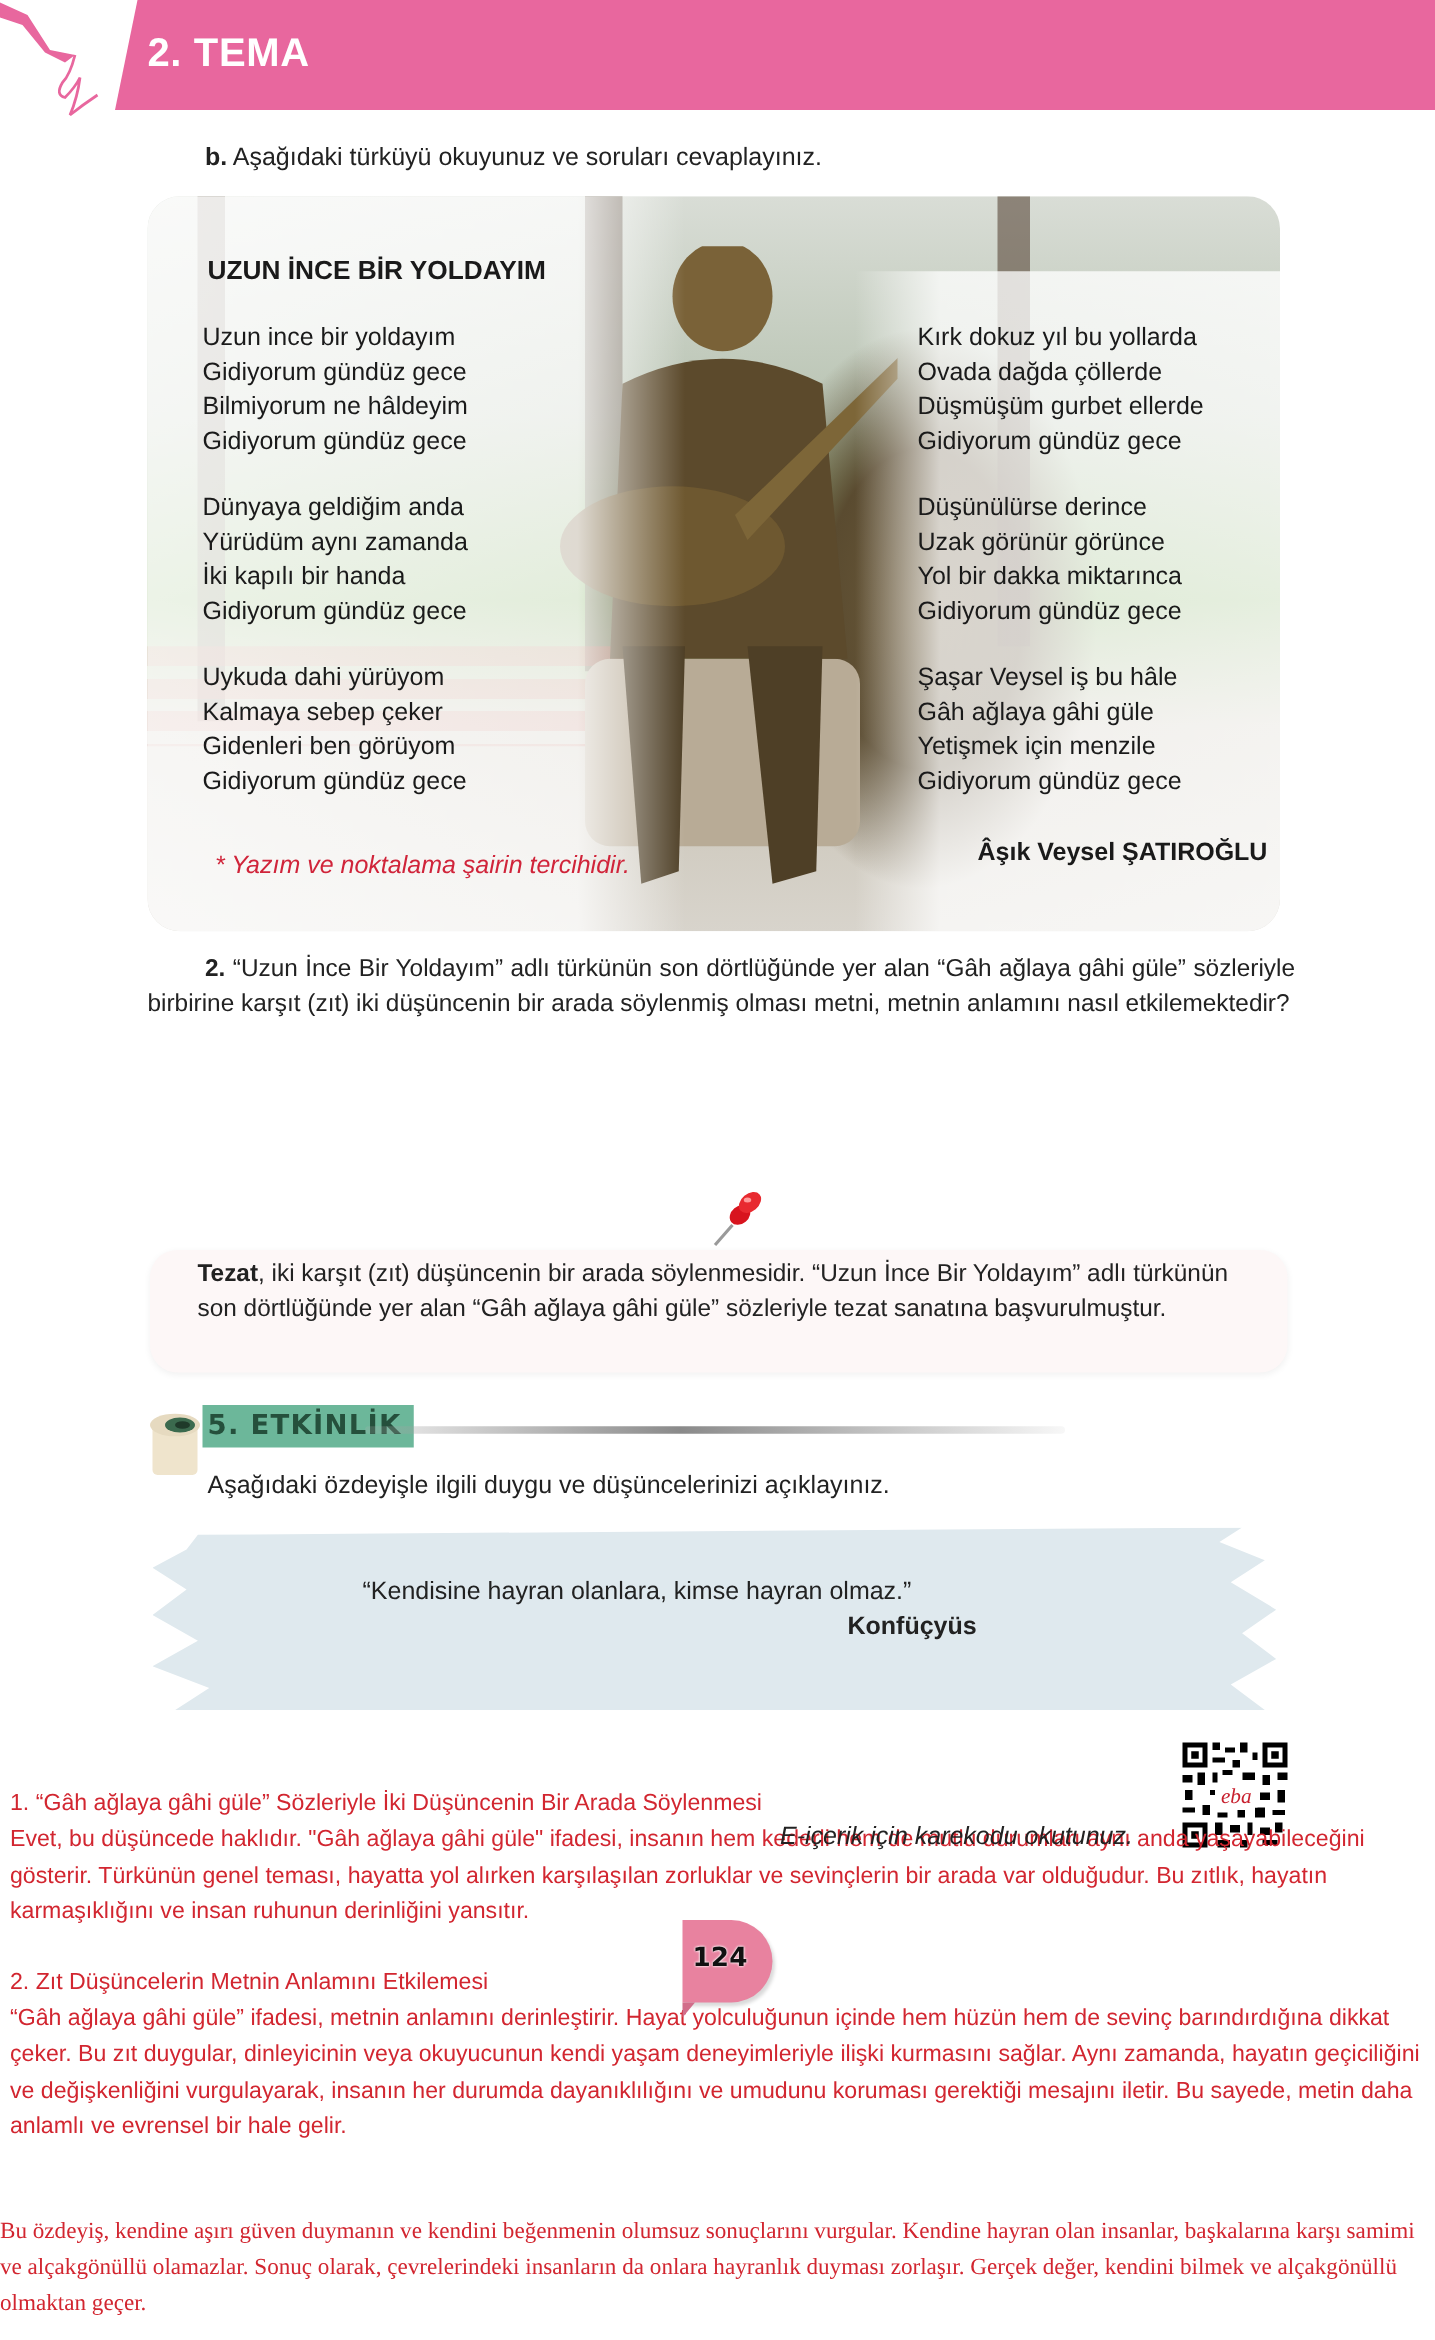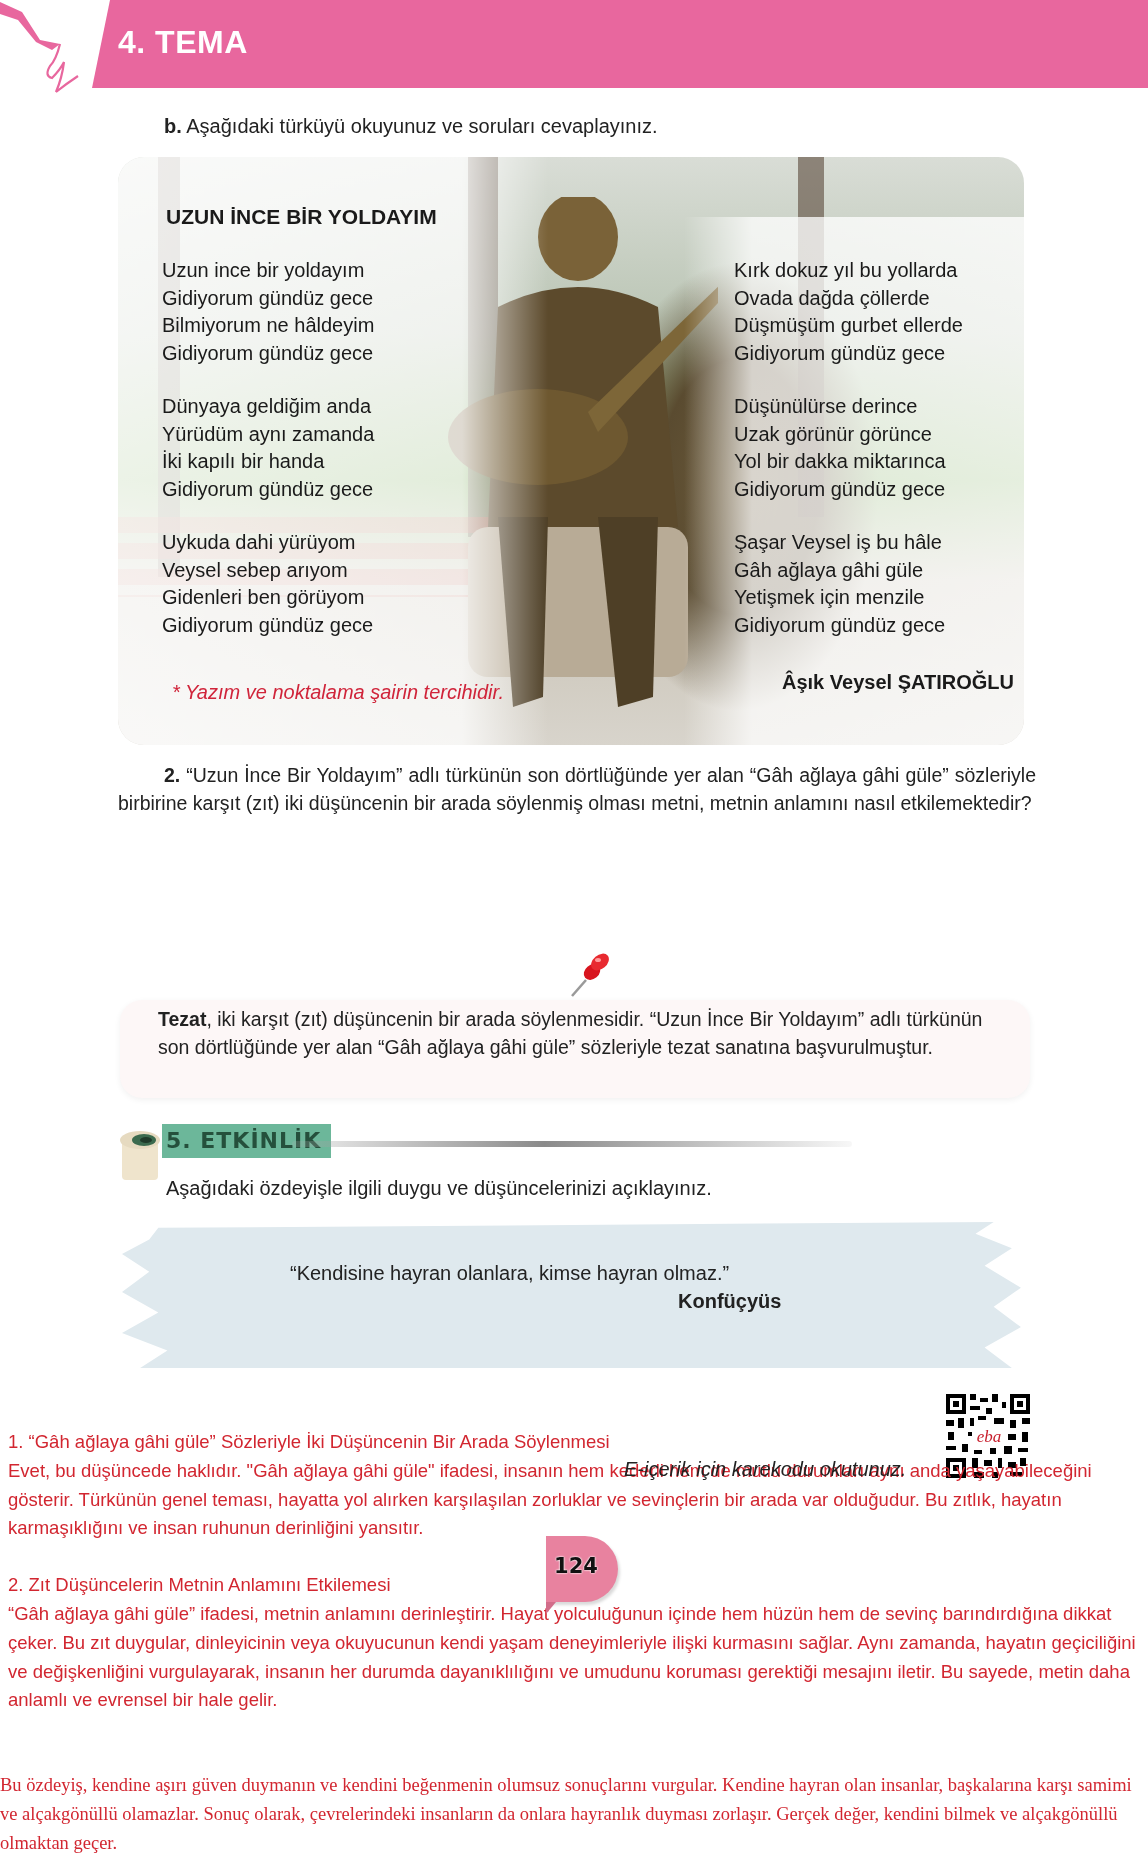--- a/index.html
+++ b/index.html
@@ -113,21 +113,21 @@
     font-size: 21px; color: #111; text-shadow: 0 0 2px #fff, 0 0 2px #fff; font-family: "DejaVu Sans", sans-serif; }
 </style>
 </head>
 <body>
 
 <svg class="pen-icon" viewBox="0 0 100 100">
   <path d="M0 2 L22 12 L40 40 L60 44 L52 50 L36 42 L18 20 L0 14 Z" fill="#e8679e"></path>
   <path d="M60 44 Q56 60 50 66 Q44 76 52 78 Q60 70 64 62 Q62 78 56 92 Q66 84 78 76" fill="none" stroke="#e8679e" stroke-width="2.2"></path>
 </svg>
 <div class="header-band"></div>
-<div class="header-title">4. TEMA</div>
+<div class="header-title">2. TEMA</div>
 
 <div class="instruction"><b>b.</b><span> Aşağıdaki türküyü okuyunuz ve soruları cevaplayınız.</span></div>
 
 <div class="poem-card">
   <div class="tree" style="left:40px;height:420px;"></div>
   <div class="tree" style="left:350px;height:380px;width:30px;"></div>
   <div class="tree" style="left:680px;height:360px;width:26px;"></div>
   <div class="bench"></div>
   <svg class="statue" viewBox="0 0 290 540">
     <rect x="40" y="330" width="220" height="150" rx="20" fill="#b8ab96"></rect>
@@ -150,21 +150,21 @@
     <div>Gidiyorum gündüz gece</div>
   </div>
   <div class="stanza" style="left:44px;top:236px;">
     <div>Dünyaya geldiğim anda</div>
     <div>Yürüdüm aynı zamanda</div>
     <div>İki kapılı bir handa</div>
     <div>Gidiyorum gündüz gece</div>
   </div>
   <div class="stanza" style="left:44px;top:372px;">
     <div>Uykuda dahi yürüyom</div>
-    <div>Veysel sebep arıyom</div>
+    <div>Kalmaya sebep çeker</div>
     <div>Gidenleri ben görüyom</div>
     <div>Gidiyorum gündüz gece</div>
   </div>
 
   <div class="stanza" style="left:616px;top:100px;">
     <div>Kırk dokuz yıl bu yollarda</div>
     <div>Ovada dağda çöllerde</div>
     <div>Düşmüşüm gurbet ellerde</div>
     <div>Gidiyorum gündüz gece</div>
   </div>

